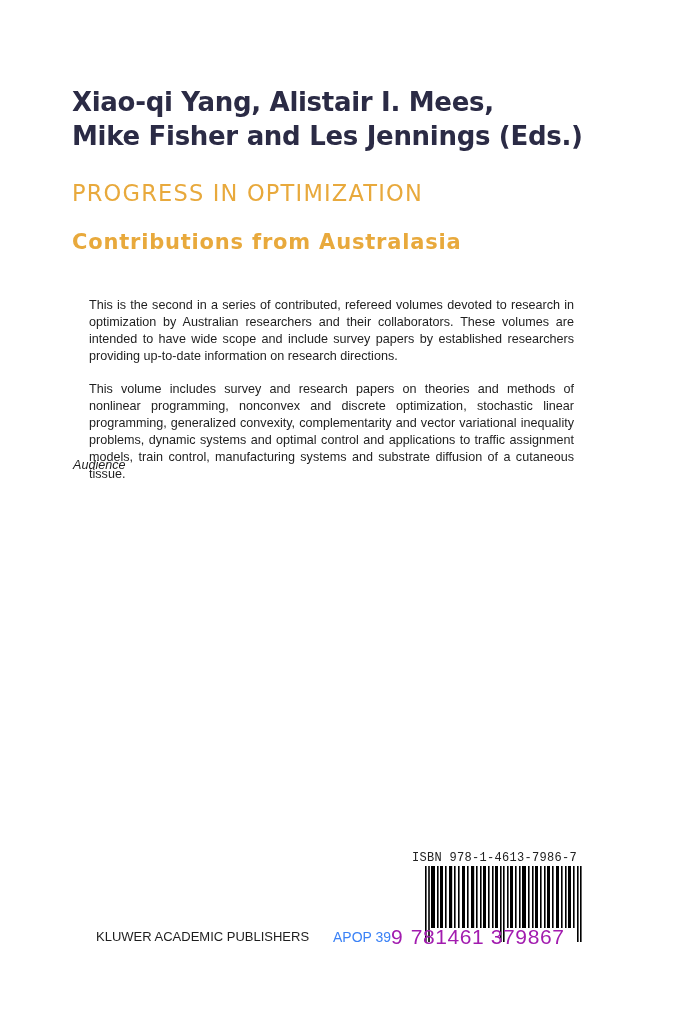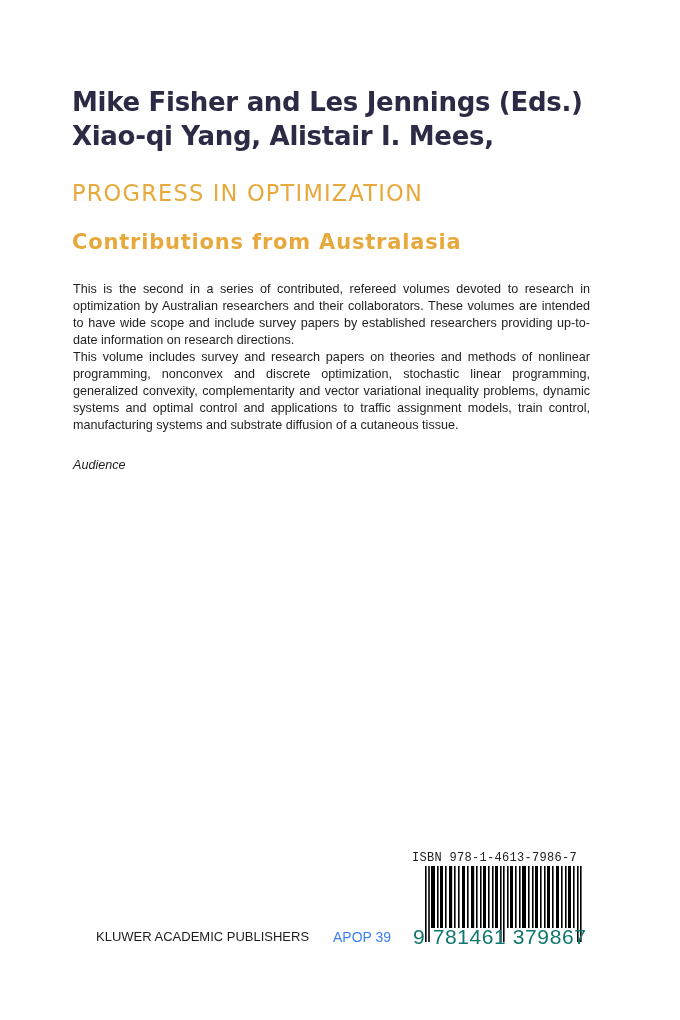--- a/index.html
+++ b/index.html
@@ -1,36 +1,36 @@
 <!DOCTYPE html>
 <html><head>
 <meta charset="utf-8">
 <style>
   html, body { margin:0; padding:0; }
   body { width:680px; height:1020px; background:#ffffff; position:relative; overflow:hidden; font-family:"DejaVu Sans", sans-serif; }
   .authors { position:absolute; left:72px; top:85px; color:#2b2b45; font-weight:bold; font-size:26px; line-height:34px; letter-spacing:-0.3px; }
   .title { position:absolute; left:72px; top:180px; color:#e8a93c; font-weight:normal; font-size:22.5px; letter-spacing:1.2px; }
   .subtitle { position:absolute; left:72px; top:230px; color:#e8a93c; font-weight:bold; font-size:21px; letter-spacing:0.8px; }
   .body { position:absolute; left:73px; top:281px; width:517px; color:#1e1e1e; font-size:12.6px; line-height:17px; text-align:justify; font-family:"Liberation Sans", sans-serif; }
-  .body p { margin:0; }
+  .body p { margin:16px; }
   .audience { position:absolute; left:73px; top:457px; color:#1e1e1e; font-size:12.6px; line-height:17px; font-family:"Liberation Sans", sans-serif; }
   .audience .label { font-style:italic; }
   .publisher { position:absolute; left:73px; top:929px; color:#1e1e1e; font-size:13px; font-family:"Liberation Sans", sans-serif;margin-left:23px; }
   .series { position:absolute; left:333px; top:929px; color:#3b82f6; font-size:14px; font-family:"Liberation Sans", sans-serif; }
   .isbn-text { position:absolute; left:412px; top:851px; font-family:"Liberation Mono", monospace; font-size:12px; color:#222; letter-spacing:0.3px; }
   .barcode { position:absolute; left:425px; top:866px; width:160px; height:76px; }
-  .barcode-digits { position:absolute; left:413px; top:925px; font-family:"Liberation Sans", sans-serif; font-size:21px; color:#0f766e; }
+  .barcode-digits { position:absolute; left:391px; top:925px; font-family:"Liberation Sans", sans-serif; font-size:21px; color:#a21caf; }
   .barcode-digits .first { margin-right:8px; }
 </style>
 </head>
 <body>
 
 <div class="authors">
+  <div>Xiao-qi Yang, Alistair I. Mees,</div>
   <div>Mike Fisher and Les Jennings (Eds.)</div>
-  <div>Xiao-qi Yang, Alistair I. Mees,</div>
 </div>
 
 <div class="title">PROGRESS IN OPTIMIZATION</div>
 <div class="subtitle">Contributions from Australasia</div>
 
 <div class="body">
   <p>This is the second in a series of contributed, refereed volumes devoted to research in optimization by Australian researchers and their collaborators.  These volumes are intended to have wide scope and include survey papers by established researchers providing up-to-date information on research directions.</p>
   <p>This volume includes survey and research papers on theories and methods of nonlinear programming, nonconvex and discrete optimization, stochastic linear programming, generalized convexity, complementarity and vector variational inequality problems, dynamic systems and optimal control and applications to traffic assignment models, train control, manufacturing systems and substrate diffusion of a cutaneous tissue.</p>
 </div>
 

